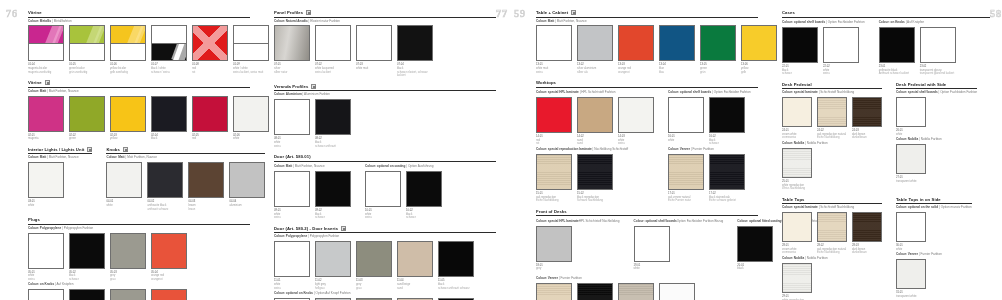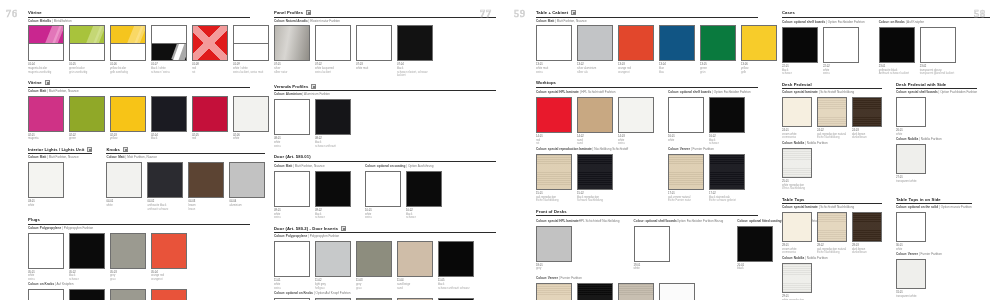--- a/index.html
+++ b/index.html
@@ -19,21 +19,21 @@
   .pagenum {
     position: absolute; top: 8px;
     font-size: 10px; letter-spacing: 1px;
     color: #ffffff;
     -webkit-text-stroke: 0.7px #cfcfcf;
     text-shadow: 0 0 0 #d5d5d5;
     font-family: "Liberation Serif", serif;
     text-align: right;
   }
   .pagenum.left { left: 6px; }
-  .pagenum.right { right: 16px; font-weight: bold; }
+  .pagenum.right { right: 0; font-weight: bold; }
 
   .content { margin-left: 16px; }
   .content.noindent { margin-left: 0; }
 
   .section { margin-bottom: 6px; }
 
   .sec-head {
     display: flex; align-items: center; gap: 3px;
     border-bottom: 0.8px solid #2b2b2b;
     padding-bottom: 1.5px;

